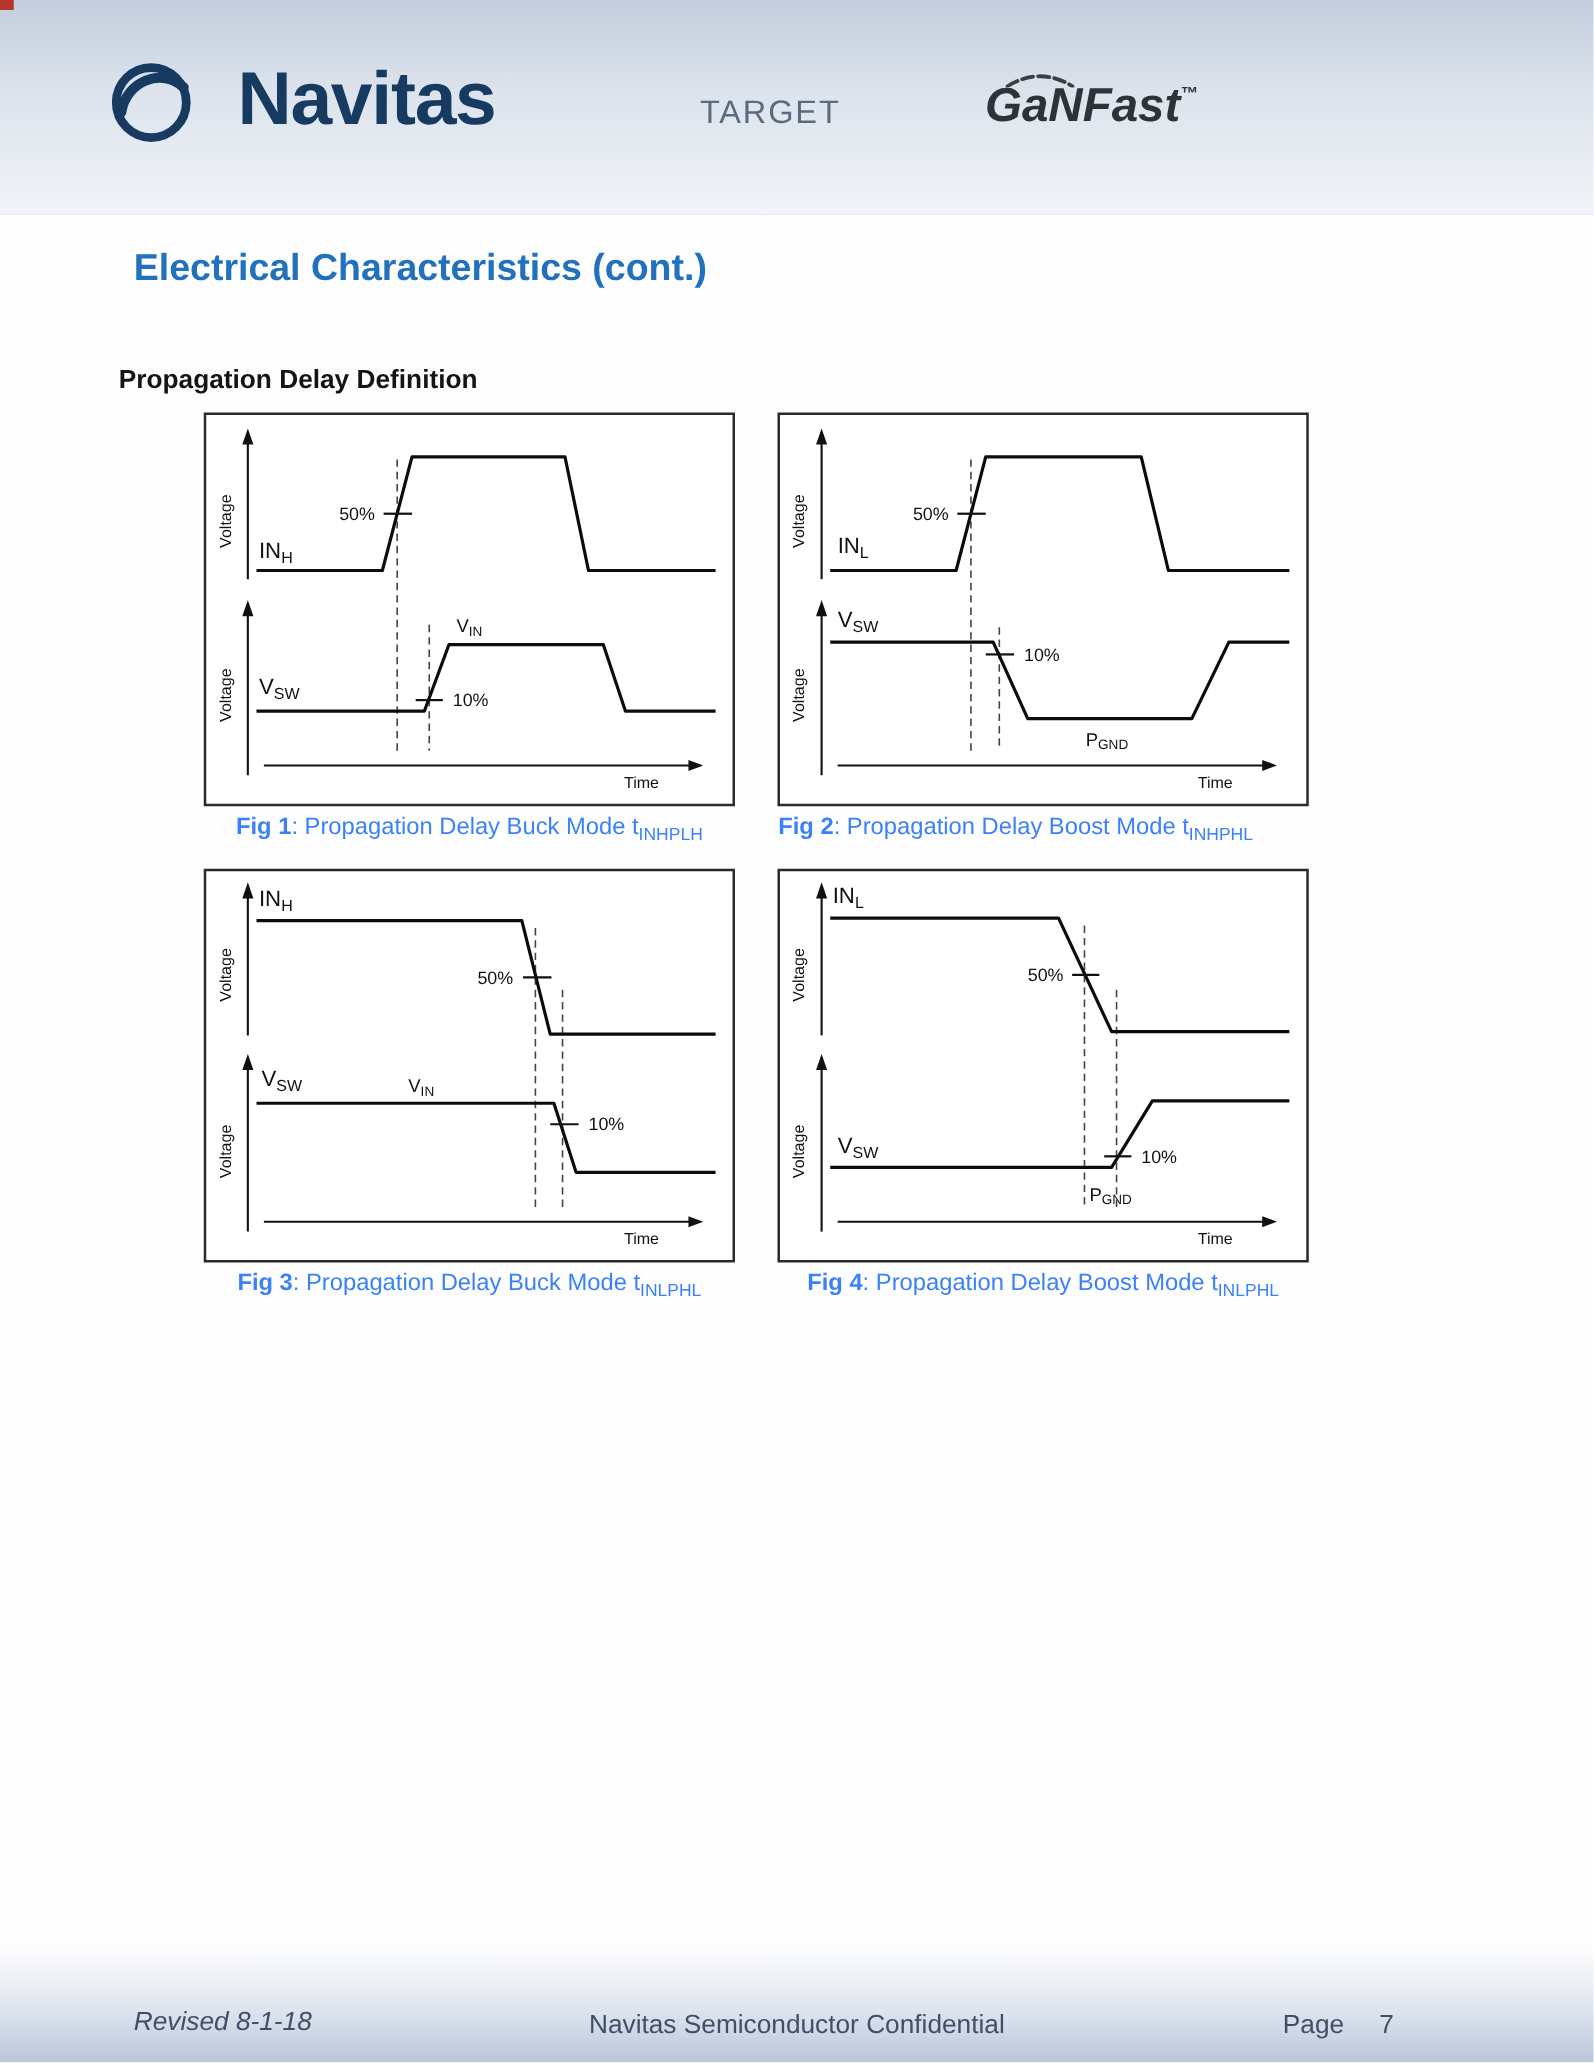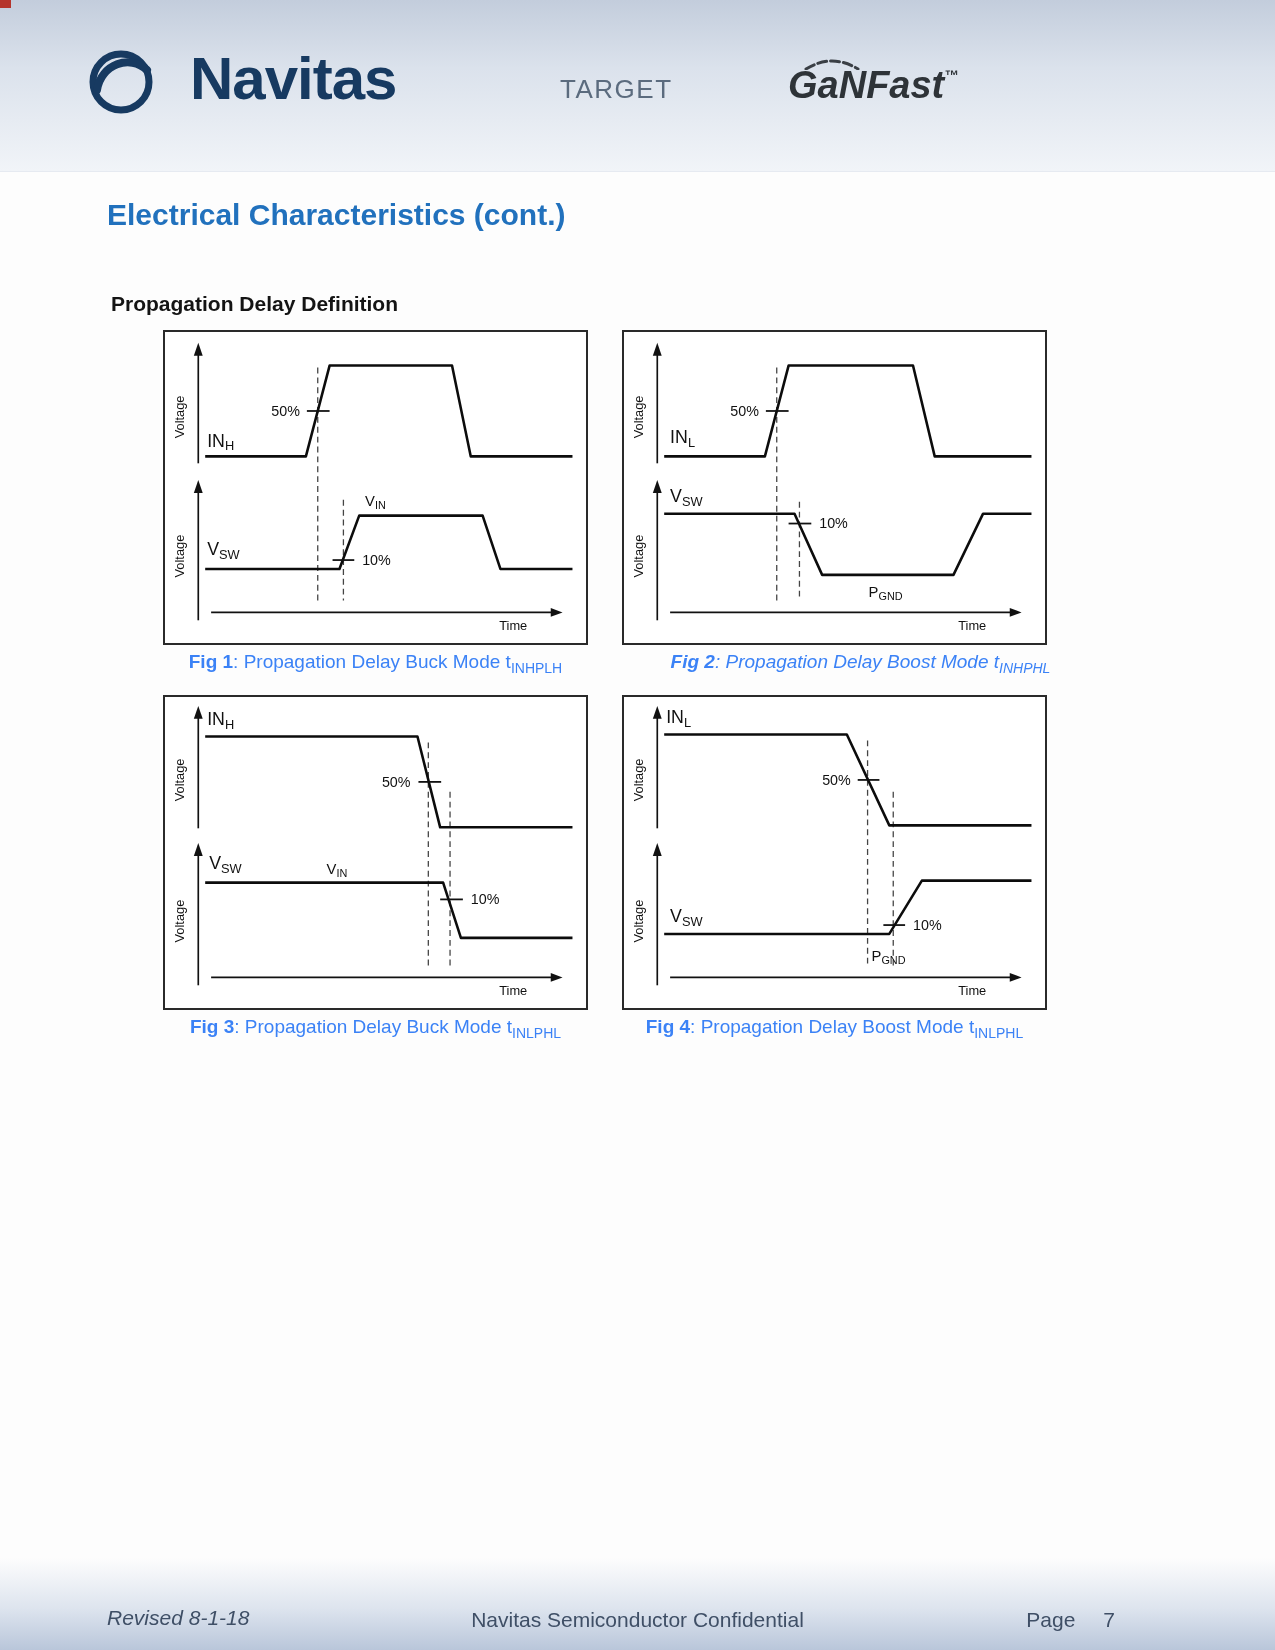--- a/index.html
+++ b/index.html
@@ -16,21 +16,21 @@
   .logo-text { font-size:60px; font-weight:bold; color:#173a61; letter-spacing:-1px; }
   .target-label { position:absolute; left:560px; top:74px; font-size:26px; color:#5b6b7e; letter-spacing:1.5px; }
   .brand-group { position:absolute; left:788px; top:54px; display:flex; align-items:flex-start; }
   .ganfast { position:relative; font-style:italic; font-weight:bold; font-size:38px; color:#2e3338; padding-top:10px; display:inline-block; }
   .gf-arc { position:absolute; top:2px; left:14px; }
   .tm { font-size:14px; font-style:italic; vertical-align:18px; }
   .part-number { font-size:46px; font-weight:bold; color:#1d3f6e; margin-left:8px; font-style:normal; }
 
   
   .page-title { position:absolute; left:107px; top:198px; font-size:30px; font-weight:bold; color:#2171bd; }
-  .section-heading { position:absolute; left:111px; top:292px; font-size:21px; font-weight:bold; color:#141414; }
+  .section-heading { position:absolute; left:95px; top:292px; font-size:21px; font-weight:bold; color:#141414; }
 
   
   .figbox { position:absolute; width:425px; height:315px; border:2px solid #2a2a2a; background:#ffffff; }
   .figbox svg { display:block; width:100%; height:100%; }
   .caption { position:absolute; width:425px; text-align:center; font-size:19px; color:#3b82f6; }
   .caption .fig-b { font-weight:bold; }
   .caption sub { font-size:14px; }
 
   .ax   { stroke:#111; stroke-width:1.7; }
   .ah   { fill:#111; }
@@ -143,21 +143,21 @@
       <line class="tick" x1="166" y1="194" x2="189" y2="194"></line>
 
       <text class="pct" x="136" y="85" text-anchor="end">50%</text>
       <text class="pct" x="197" y="199">10%</text>
 
       <text class="sig" x="46" y="112"><tspan>IN</tspan><tspan class="sub" dy="4">L</tspan></text>
       <text class="sig" x="46" y="172"><tspan>V</tspan><tspan class="sub" dy="4">SW</tspan></text>
       <text class="ref" x="247" y="268"><tspan>P</tspan><tspan class="refsub" dy="3">GND</tspan></text>
     </svg>
   </div>
-  <div class="caption" style="left:648px; top:651px;font-style:italic;">
+  <div class="caption" style="left:600px; top:651px;">
     <span class="fig-b">Fig 2</span><span>: Propagation Delay Boost Mode t</span><sub>INHPHL</sub>
   </div>
 
   <div class="figbox" style="left:163px; top:695px;">
     <svg viewBox="0 0 425 315">
       <line class="ax" x1="33" y1="133" x2="33" y2="20"></line>
       <polygon class="ah" points="28.5,22 37.5,22 33,9"></polygon>
       <text class="axlabel" x="19" y="84" transform="rotate(-90 19 84)" text-anchor="middle">Voltage</text>
 
       <line class="ax" x1="33" y1="292" x2="33" y2="159"></line>

